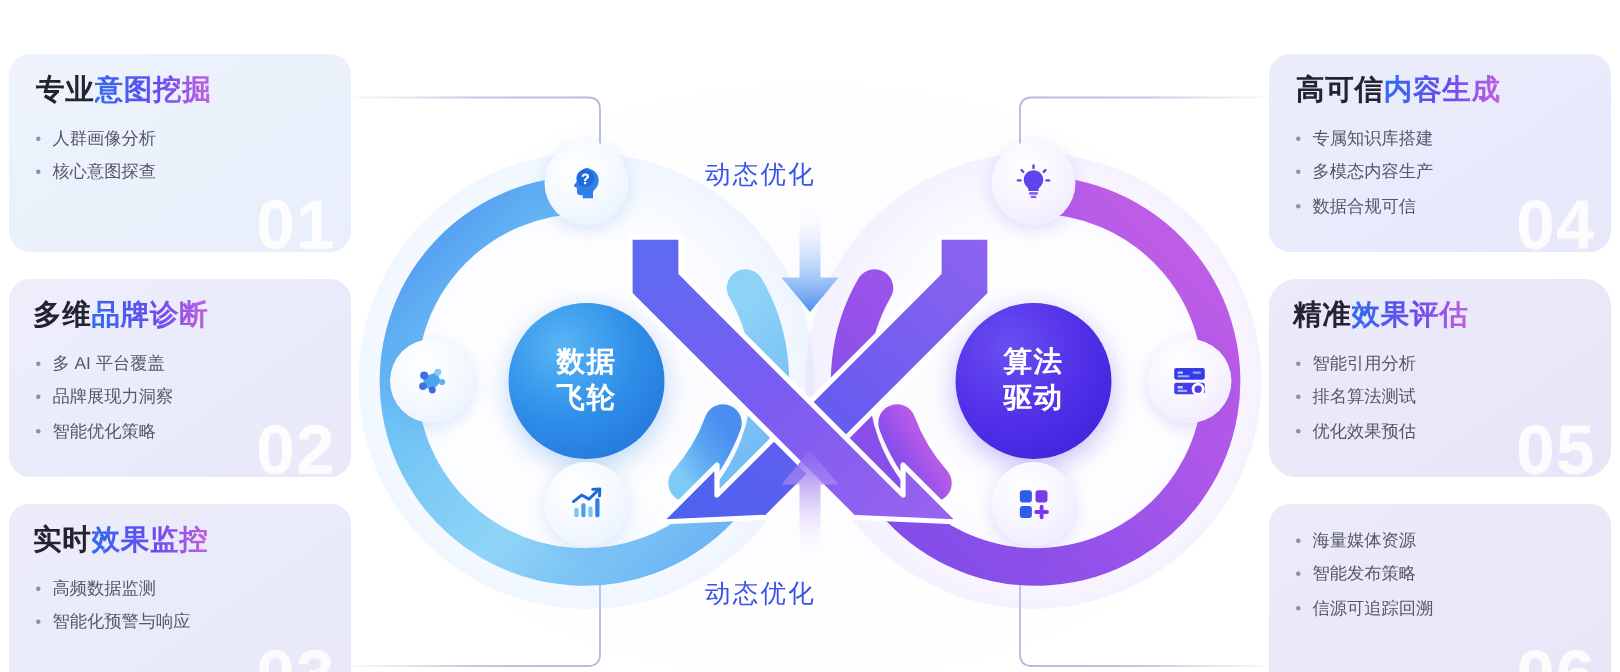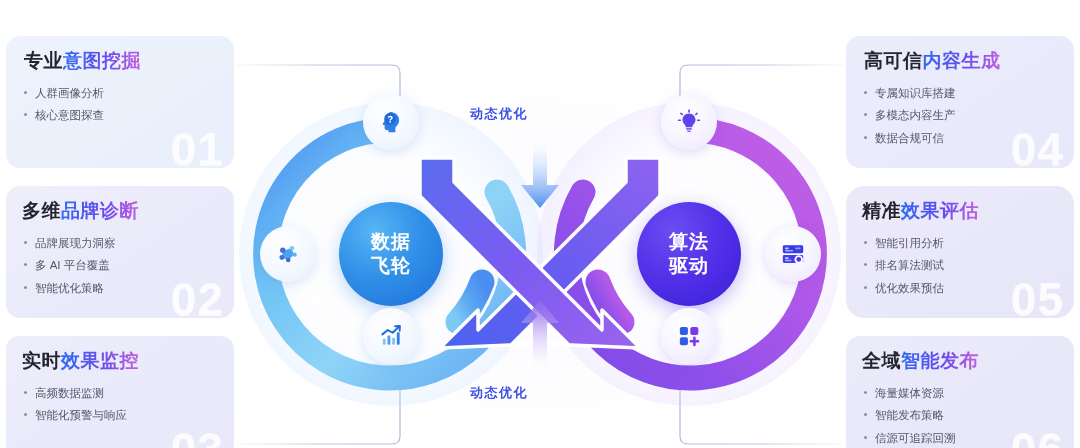--- a/index.html
+++ b/index.html
@@ -92,21 +92,21 @@
     background:radial-gradient(circle at 40% 32%, #ffffff 0%, #f3f8ff 55%, #e4efff 100%);
     box-shadow:0 3px 12px rgba(80,140,225,.22);
   }
   .node.purple {
     background:radial-gradient(circle at 40% 32%, #ffffff 0%, #f6f3ff 55%, #ece4ff 100%);
     box-shadow:0 3px 12px rgba(120,80,225,.20);
   }
   .node svg { display:block; }
 
   .flow-label {
-    position:absolute; font-size:13px; font-weight:700;
+    position:absolute; font-size:17px; font-weight:400;
     color:#3b52e8; letter-spacing:1.5px; white-space:nowrap;
   }
   #flow-top    { left:236px; top:75px; }
   #flow-bottom { left:236px; top:354px; }
 </style>
 </head>
 <body>
 
 <div id="stage">
 
@@ -140,22 +140,22 @@
     <ul class="bullets">
       <li>人群画像分析</li>
       <li>核心意图探查</li>
     </ul>
     <div class="card-num">01</div>
   </div>
 
   <div class="card left c2">
     <div class="card-title"><span class="t-dark">多维</span><span class="t-grad">品牌诊断</span></div>
     <ul class="bullets">
+      <li>多 AI 平台覆盖</li>
       <li>品牌展现力洞察</li>
-      <li>多 AI 平台覆盖</li>
       <li>智能优化策略</li>
     </ul>
     <div class="card-num">02</div>
   </div>
 
   <div class="card left c3">
     <div class="card-title"><span class="t-dark">实时</span><span class="t-grad">效果监控</span></div>
     <ul class="bullets">
       <li>高频数据监测</li>
       <li>智能化预警与响应</li>
@@ -177,21 +177,20 @@
     <div class="card-title"><span class="t-dark">精准</span><span class="t-grad">效果评估</span></div>
     <ul class="bullets">
       <li>智能引用分析</li>
       <li>排名算法测试</li>
       <li>优化效果预估</li>
     </ul>
     <div class="card-num">05</div>
   </div>
 
   <div class="card right c6">
-    <div class="card-title"><span class="t-dark">全域</span><span class="t-grad">智能发布</span></div>
     <ul class="bullets">
       <li>海量媒体资源</li>
       <li>智能发布策略</li>
       <li>信源可追踪回溯</li>
     </ul>
     <div class="card-num">06</div>
   </div>
 
   <div id="diagram">
 

